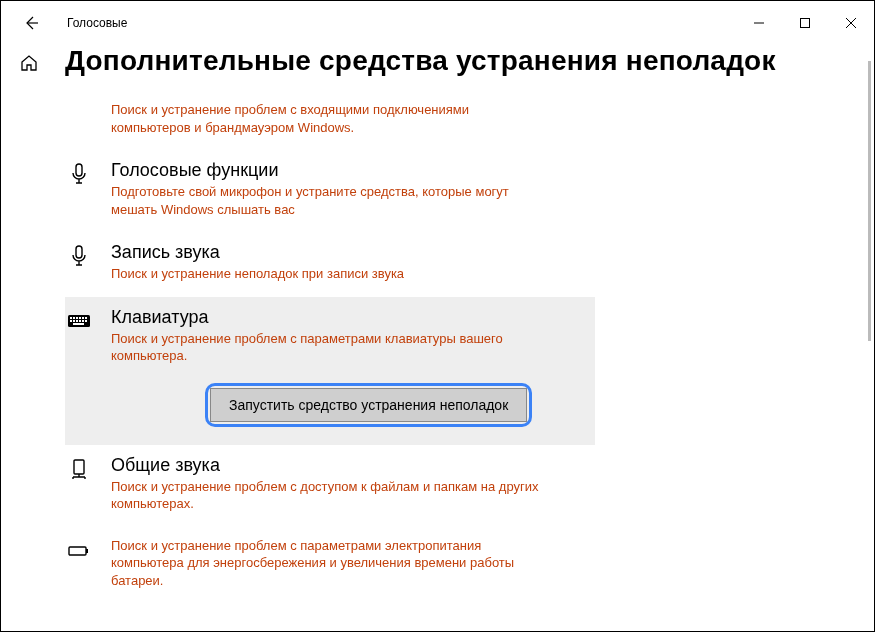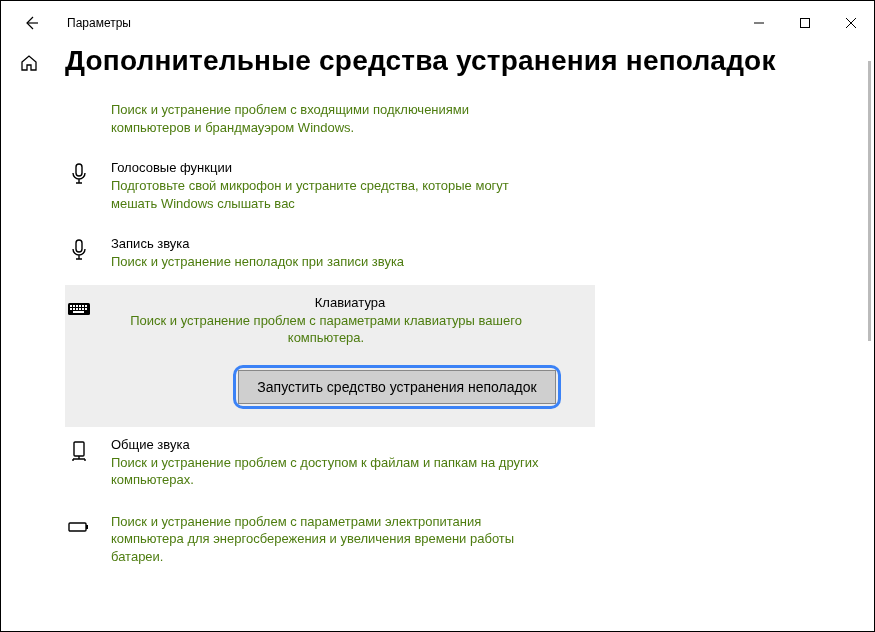--- a/index.html
+++ b/index.html
@@ -63,32 +63,31 @@
     display: flex;
     gap: 18px;
     max-width: 560px;
   }
   .section.selected {
     background: #eeeeee;
     padding-bottom: 18px;
     flex-direction: column;
     gap: 0;
     max-width: 530px;
-    text-align: center;
   }
   .section.selected .row { display: flex; gap: 18px; }
   .ic {
     width: 28px; min-width: 28px; height: 28px;
     display: flex; align-items: flex-start; justify-content: center;
     padding-top: 2px;
   }
   .ic svg { width: 24px; height: 24px; }
   .txt { flex: 1; }
-  .stitle { font-size: 13px; font-weight: 400; margin-bottom: 2px; }
-  .sdesc { font-size: 13px; color: #4d7c0f; line-height: 1.35; max-width: 430px; }
+  .stitle { font-size: 18px; font-weight: 400; margin-bottom: 2px; }
+  .sdesc { font-size: 13px; color: #c2410c; line-height: 1.35; max-width: 430px; }
   .partial .sdesc { max-width: 430px; }
   .runbtn-wrap {
     margin-top: 18px;
     margin-left: 140px;
   }
   .runbtn {
     border: 3px solid #3b82f6;
     border-radius: 10px;
     padding: 2px;
     display: inline-block;
@@ -112,21 +111,21 @@
 </head>
 <body>
 
 <div class="titlebar">
   <div class="back-arrow">
     <svg viewBox="0 0 16 16">
         <path d="M10 2 L4 8 L10 14" stroke="#000" stroke-width="1.2" fill="none"></path>
         <path d="M4 8 H15" stroke="#000" stroke-width="1.2"></path>
       </svg>
   </div>
-  <span>Параметры</span>
+  <span>Голосовые</span>
   <div class="winctrl">
     <div class="winbtn">
       <svg viewBox="0 0 10 10">
           <path d="M0 5 H10"></path>
         </svg>
     </div>
     <div class="winbtn">
       <svg viewBox="0 0 10 10">
           <rect x="0.5" y="0.5" width="9" height="9"></rect>
         </svg>

